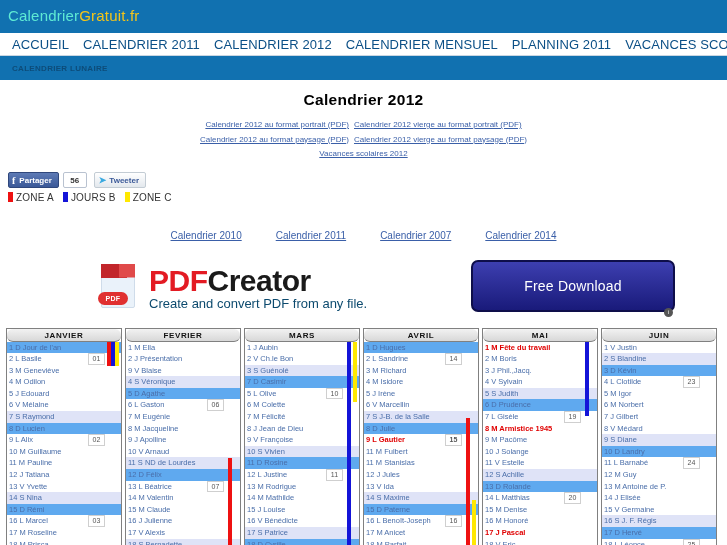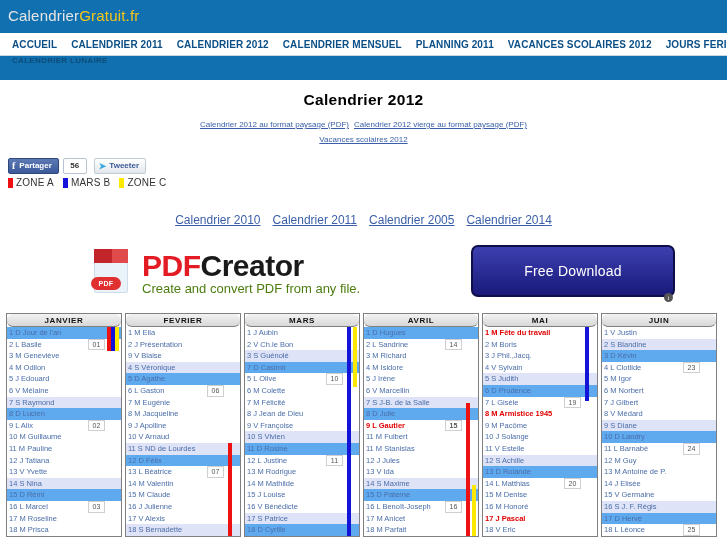--- a/index.html
+++ b/index.html
@@ -18,45 +18,45 @@
     background: #1171b0;
     position: relative;
   }
   .logo {
     position: absolute;
     left: 8px; top: 7px;
     font-size: 15px;
     letter-spacing: .2px;
     white-space: nowrap;
   }
-  .logo .part-a { color: #e5e5e5; }
+  .logo .part-a { color: #5eead4; }
   .logo .part-b { color: #f5c518; }
 
   .nav-primary {
     width: 727px; height: 23px;
     background: #ffffff;
     border-bottom: 1px solid #c9d6e2;
     display: flex;
     align-items: center;
     padding-left: 12px;
   }
   .nav-primary a {
     color: #0b4f86;
-    font-size: 10px;
-    font-weight: bold;
+    font-size: 13px;
+    font-weight: normal;
     text-decoration: none;
     letter-spacing: .1px;
     margin-right: 14px;
     white-space: nowrap;
   }
   .nav-secondary {
     width: 727px; height: 24px;
     background: #1171b0;
     display: flex;
-    align-items: flex-start;
+    align-items: center;
     padding-left: 12px;
   }
   .nav-secondary a {
     color: #0d4c79;
     font-size: 8px;
     font-weight: bold;
     text-decoration: none;
     letter-spacing: .3px;
   }
 
@@ -149,35 +149,35 @@
     letter-spacing: .2px;
   }
 
   
   .year-links {
     text-align: center;
     margin-top: 22px;
   }
   .year-links a {
     color: #3a5fa8;
-    font-size: 12px;
+    font-size: 10px;
     text-decoration: underline;
-    margin: 0 6px;
+    margin: 0 17px;
   }
 
   
   .ad-wrap {
     margin-top: 11px;
     width: 727px;
     height: 68px;
     position: relative;
   }
   .ad-inner {
     position: absolute;
-    left: 88px; top: 0;
+    left: 95px; top: 0;
     width: 550px; height: 68px;
     background: #ffffff;
     display: flex;
     align-items: center;
   }
   .ad-icon {
     width: 44px; height: 52px;
     position: relative;
     margin-left: 2px;
     flex: none;
@@ -216,21 +216,21 @@
     font-size: 30px;
     font-weight: bold;
     line-height: 31px;
     letter-spacing: -0.5px;
     white-space: nowrap;
   }
   .ad-title .t-pdf { color: #e31b23; }
   .ad-title .t-creator { color: #1a1a1a; }
   .ad-sub {
     font-size: 13px;
-    color: #4d7c0f;
+    color: #0c4a6e;
     line-height: 15px;
     white-space: nowrap;
     text-align: right;
   }
   .ad-cta {
     position: absolute;
     right: 52px; top: 6px;
     width: 204px; height: 52px;
     background: linear-gradient(#3d3fb0, #191a7a);
     border: 2px solid #0e0e4a;
@@ -326,20 +326,21 @@
     <a href="#">VACANCES SCOLAIRES 2012</a>
     <a href="#">JOURS FERIES 2011</a>
   </div>
 <div class="nav-secondary" id="nav-secondary">
     <a href="#">CALENDRIER LUNAIRE</a>
   </div>
 
 <div class="title-block">
   <div class="page-title">Calendrier  2012</div>
   <div class="pdf-links" id="pdf-links">
+      <div><a href="#">Calendrier 2012 au format portrait (PDF)</a><span class="lnk-gap"></span><a href="#">Calendrier 2012 vierge au format portrait (PDF)</a></div>
       <div><a href="#">Calendrier 2012 au format paysage (PDF)</a><span class="lnk-gap"></span><a href="#">Calendrier 2012 vierge au format paysage (PDF)</a></div>
       <div><a href="#">Vacances scolaires 2012</a></div>
     </div>
 </div>
 
 <div class="social-row">
   <div class="fb-share">
     <span class="f-glyph">f</span>
     <span>Partager</span>
   </div>
@@ -347,26 +348,26 @@
   <div class="tw-btn">
     <span class="bird">➤</span>
     <span>Tweeter</span>
   </div>
 </div>
 
 <div class="zone-legend" id="zone-legend">
     <span class="zone-swatch" style="background: rgb(238, 17, 17);"></span>
     <span class="zone-label">ZONE A</span>
     <span class="zone-swatch" style="background: rgb(20, 20, 216);"></span>
-    <span class="zone-label">MARS B</span>
+    <span class="zone-label">JOURS B</span>
     <span class="zone-swatch" style="background: rgb(255, 232, 0);"></span>
     <span class="zone-label">ZONE C</span>
   </div>
 
-<div class="year-links" id="year-links"><a href="#">Calendrier 2010</a><a href="#">Calendrier 2011</a><a href="#">Calendrier 2005</a><a href="#">Calendrier 2014</a></div>
+<div class="year-links" id="year-links"><a href="#">Calendrier 2010</a><a href="#">Calendrier 2011</a><a href="#">Calendrier 2007</a><a href="#">Calendrier 2014</a></div>
 
 <div class="ad-wrap">
   <div class="ad-inner">
     <div class="ad-icon">
       <div class="sheet"></div>
       <div class="fold"></div>
       <div class="fold2"></div>
       <div class="pdf-tag">PDF</div>
     </div>
     <div class="ad-text">

